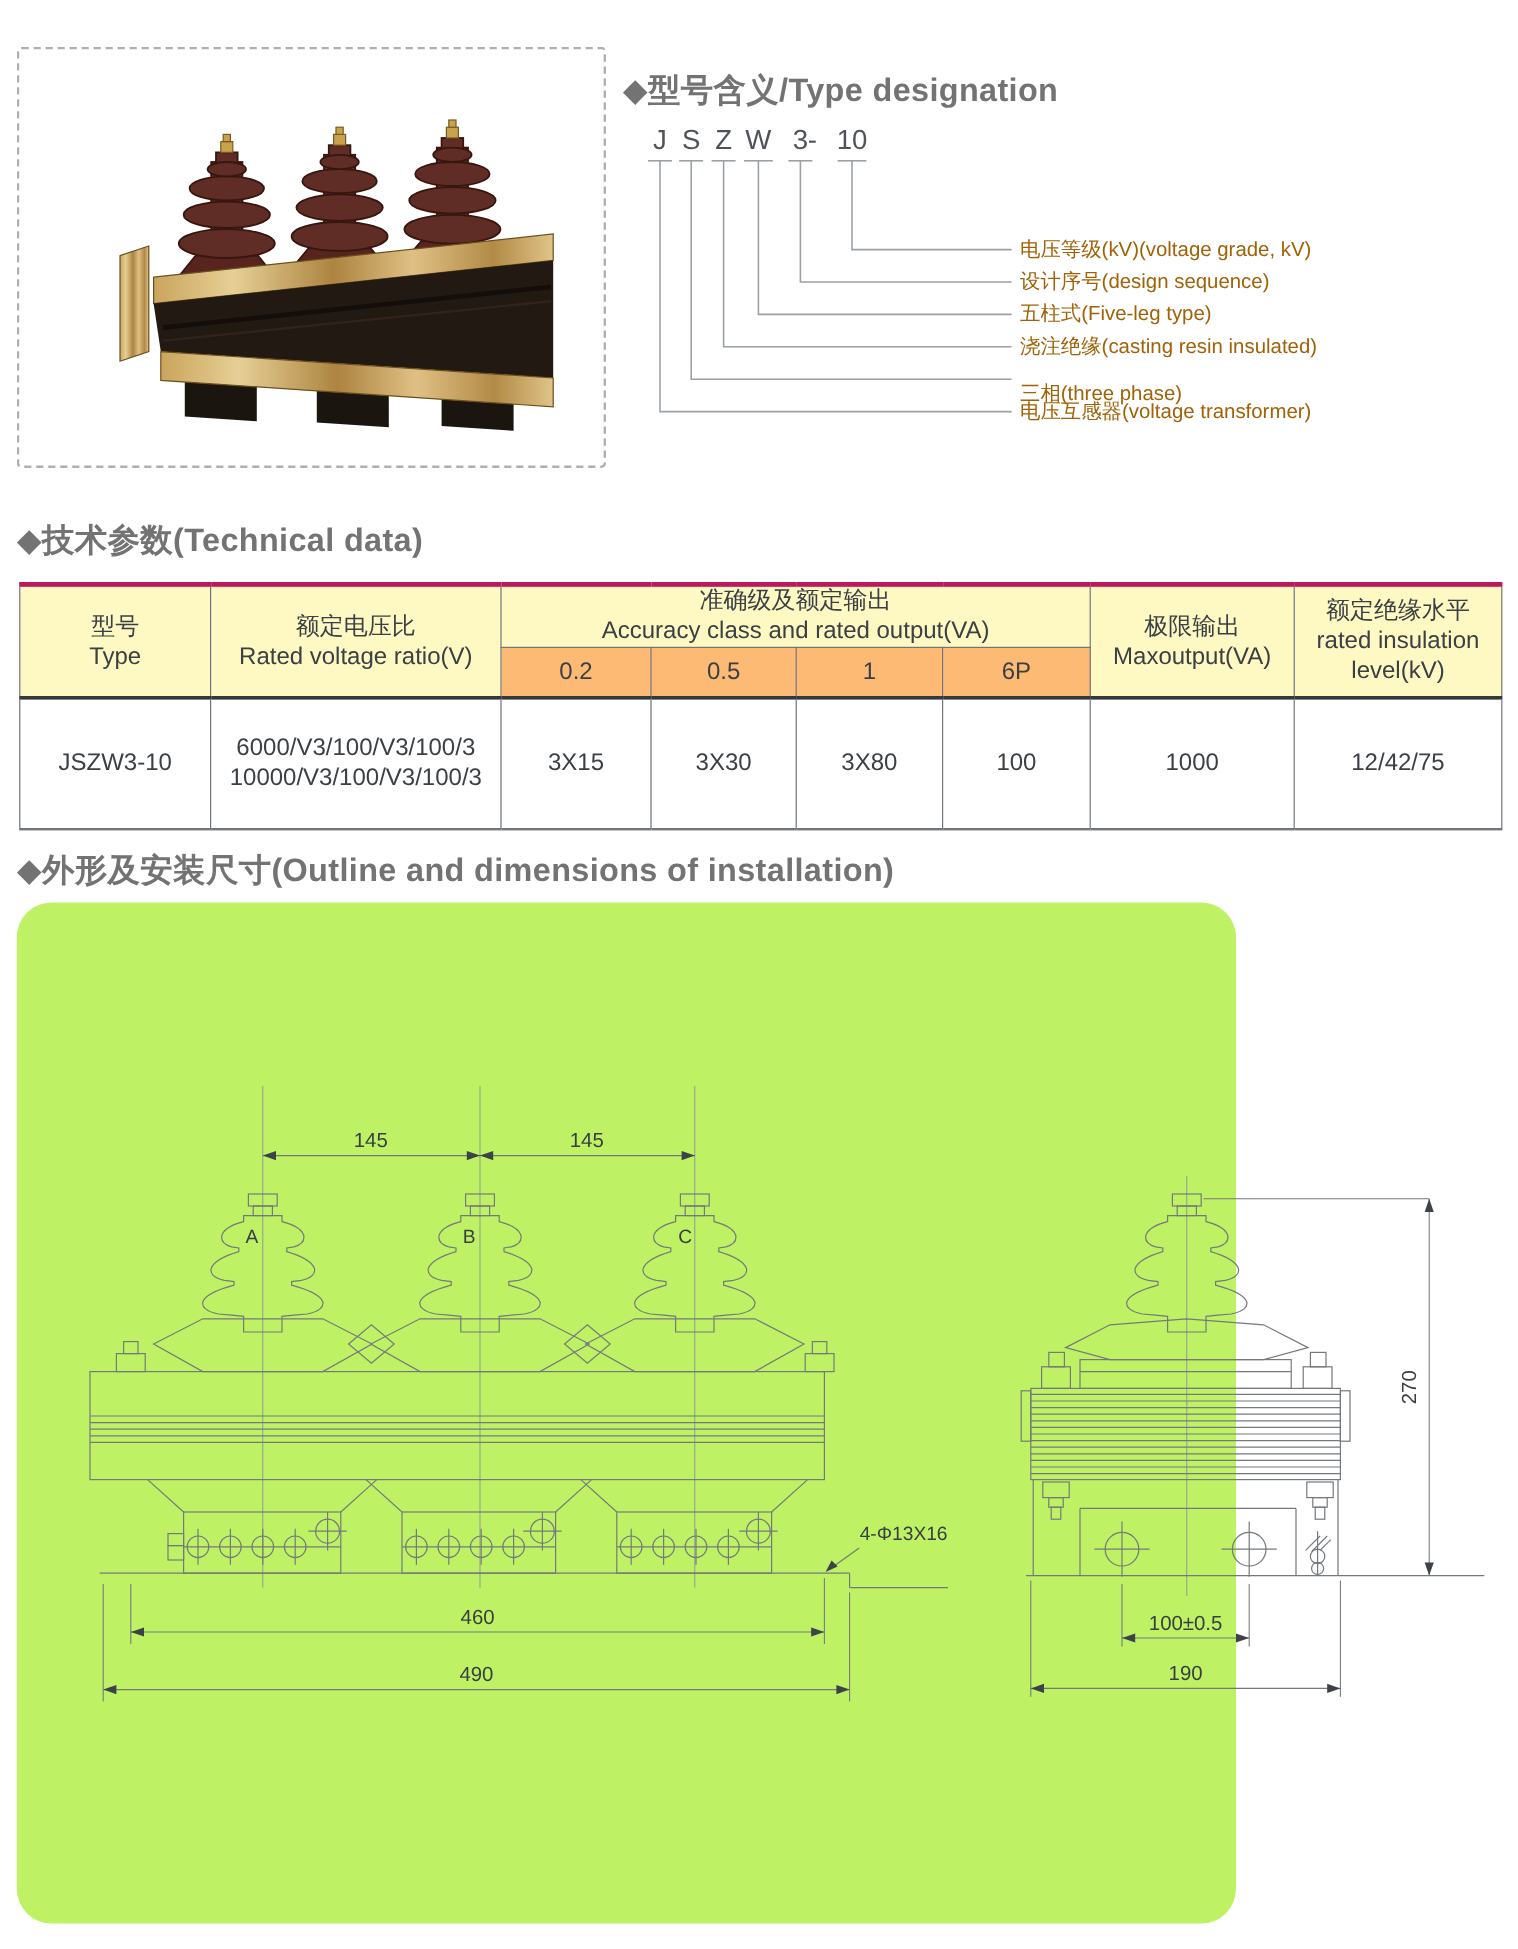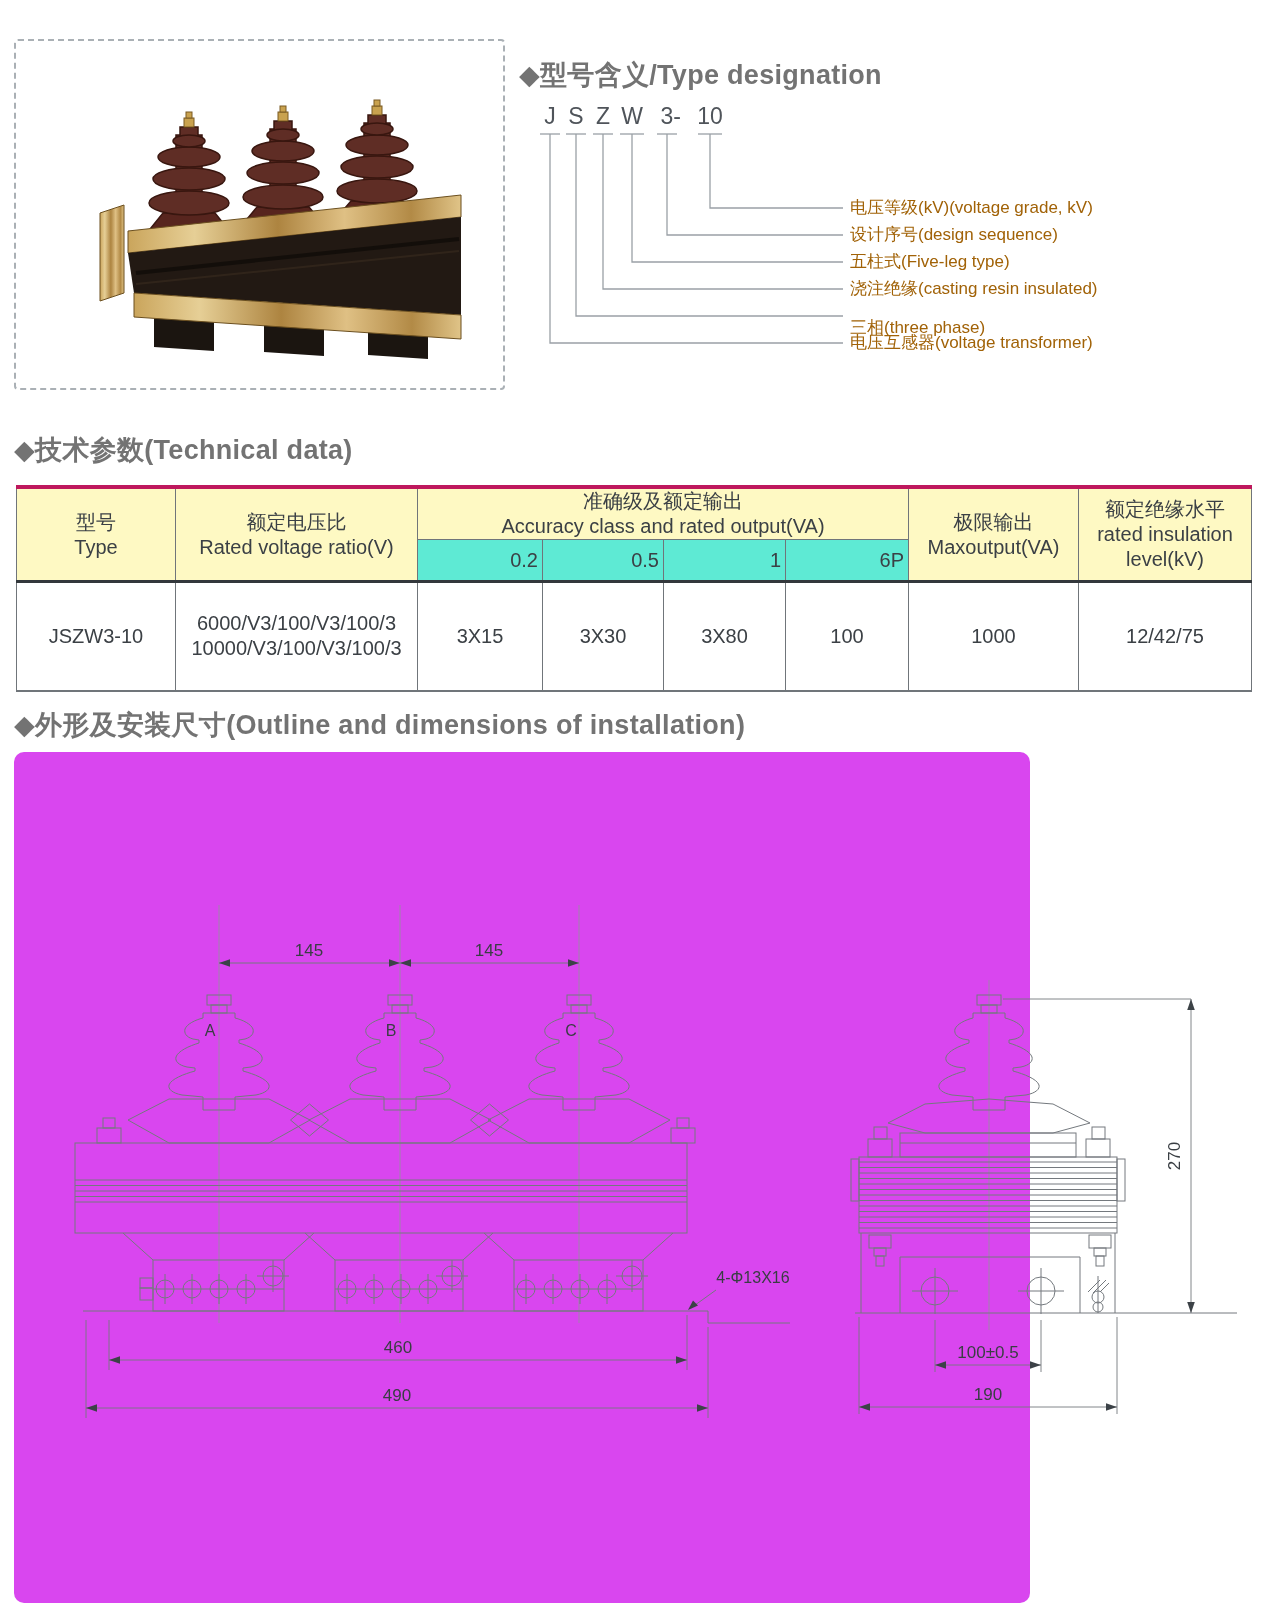--- a/index.html
+++ b/index.html
@@ -30,30 +30,30 @@
   }
   .typedes svg{position:absolute;left:0;top:0;}
   
   .tech-table{
     position:absolute;left:16px;top:485px;width:1235px;
     border-collapse:collapse;table-layout:fixed;
     font-size:20px;color:#3b4045;text-align:center;
   }
   .tech-table td{border:1px solid #70757a;vertical-align:middle;padding:0 4px;}
   .tech-table tr.h1 td{border-top:4px solid #be185d;background:#fef9c3;}
-  .tech-table tr.h2 td{background:#5eead4;text-align:right;}
+  .tech-table tr.h2 td{background:#fdba74;}
   .tech-table tr.h1{height:46px;}
   .tech-table tr.h2{height:42px;}
   .tech-table tr.data{height:109px;}
   .tech-table tr.data td{border-top:3px solid #33383c;border-bottom:2px solid #70757a;background:#fff;}
   .tech-table .l2{line-height:1.25;}
   
   .drawing-panel{
     position:absolute;left:14px;top:752px;width:1016px;height:851px;
-    background:#d946ef;border-radius:10px;
+    background:#bef264;border-radius:29px;
   }
   .drawing-panel svg{position:absolute;left:0;top:0;}
   text{font-family:"Liberation Sans","DejaVu Sans",sans-serif;}
 </style>
 </head>
 <body>
 
 <div class="photo-box">
   <svg width="487" height="347" viewBox="0 0 487 347">
     <defs>

